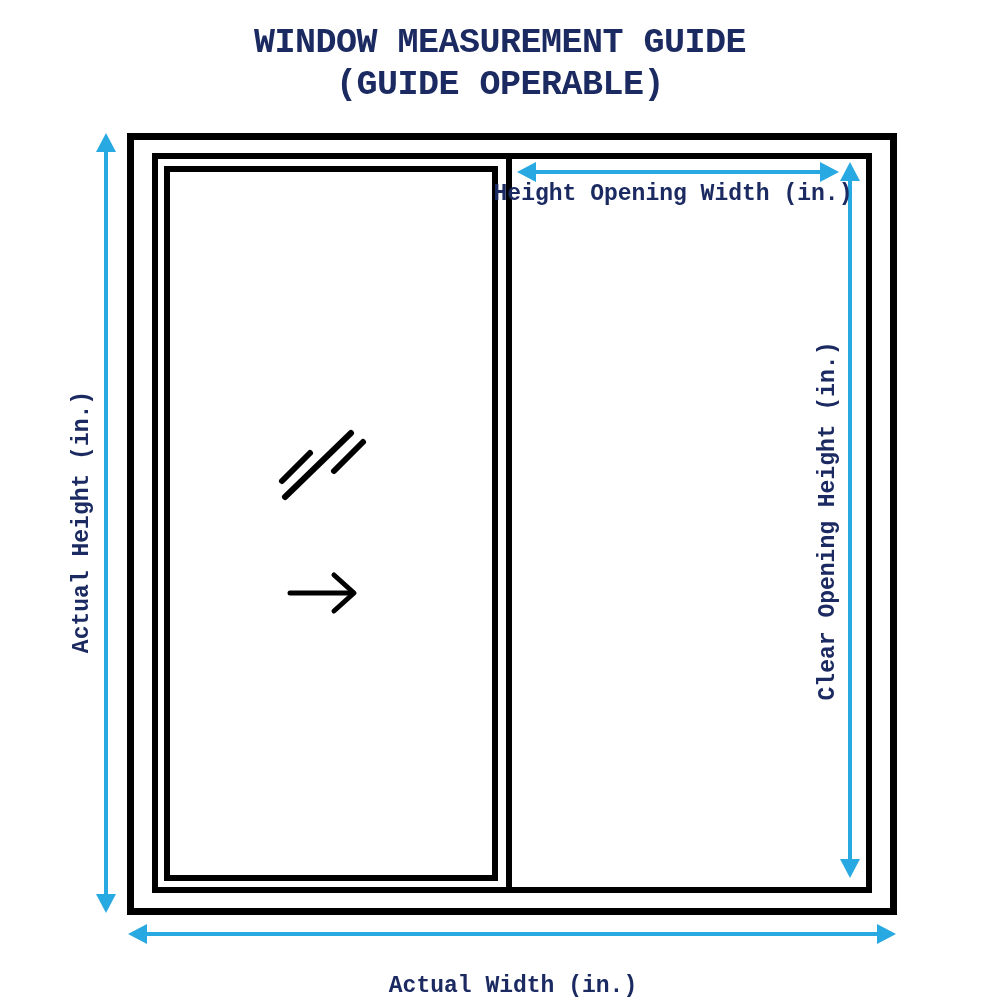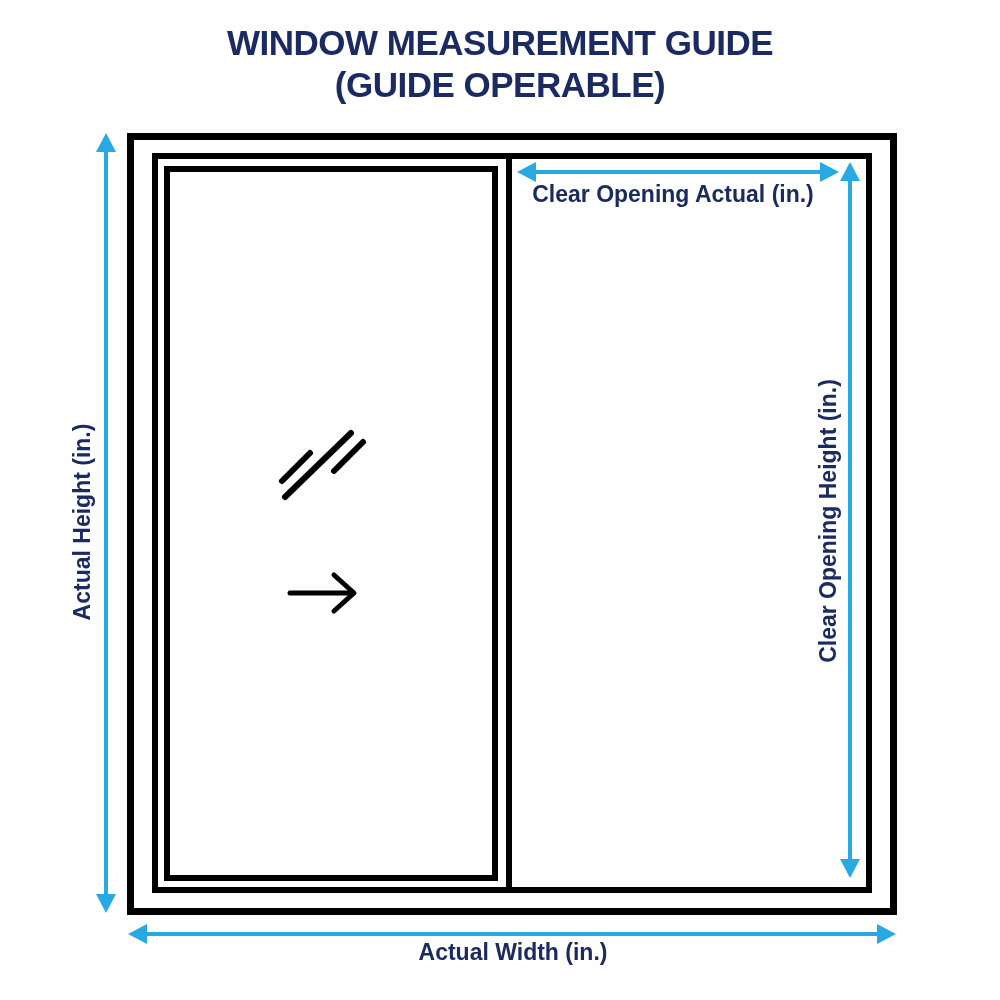--- a/index.html
+++ b/index.html
@@ -4,21 +4,21 @@
 <style>
   :root{
     --navy:#1b2a61;
     --cyan:#29a9e1;
     --frame:#000000;
     --bg:#ffffff;
   }
   html,body{margin:0;padding:0;background:#fff;}
   .page{
     position:relative;width:908px;height:1000px;background:var(--bg);
-    font-family:Liberation Sans, sans-serif;overflow:hidden;
+    font-family:Liberation Mono, monospace;overflow:hidden;
   }
   .title{
     position:absolute;top:22px;left:0;width:1000px;text-align:center;
     color:var(--navy);font-weight:800;font-size:35px;line-height:42px;
     letter-spacing:-0.5px;
   }
   .frame{position:absolute;box-sizing:border-box;border-style:solid;border-color:var(--frame);background:transparent;}
   .outer-frame{left:127px;top:133px;width:770px;height:782px;border-width:7px;}
   .inner-frame{left:152px;top:153px;width:720px;height:740px;border-width:6px;}
   .sash{left:164px;top:166px;width:334px;height:715px;border-width:6px;}
@@ -79,19 +79,19 @@
   </svg>
 
   <svg style="left:837px;top:161px;" width="26" height="718" viewBox="0 0 26 718">
     <line class="cyan-stroke" x1="13" y1="17" x2="13" y2="701"></line>
     <polygon class="cyan-fill" points="13,1 3,20 23,20"></polygon>
     <polygon class="cyan-fill" points="13,717 3,698 23,698"></polygon>
   </svg>
 
   <div class="mlabel rot" style="left:82px;top:522px;">Actual Height (in.)</div>
 
-  <div class="mlabel" style="left:513px;top:952px;">Actual Width (in.)</div>
+  <div class="mlabel" style="left:513px;top:986px;">Actual Width (in.)</div>
 
-  <div class="mlabel" style="left:673px;top:194px;">Clear Opening Actual (in.)</div>
+  <div class="mlabel" style="left:673px;top:194px;">Height Opening Width (in.)</div>
 
   <div class="mlabel rot" style="left:828px;top:521px;">Clear Opening Height (in.)</div>
 
 </div>
 
 </body></html>

